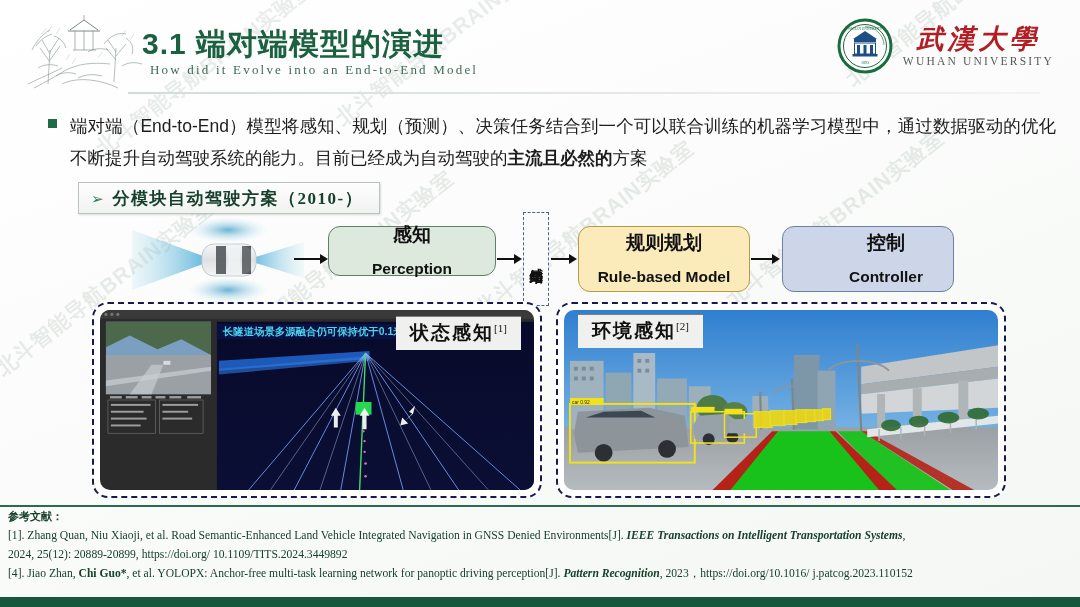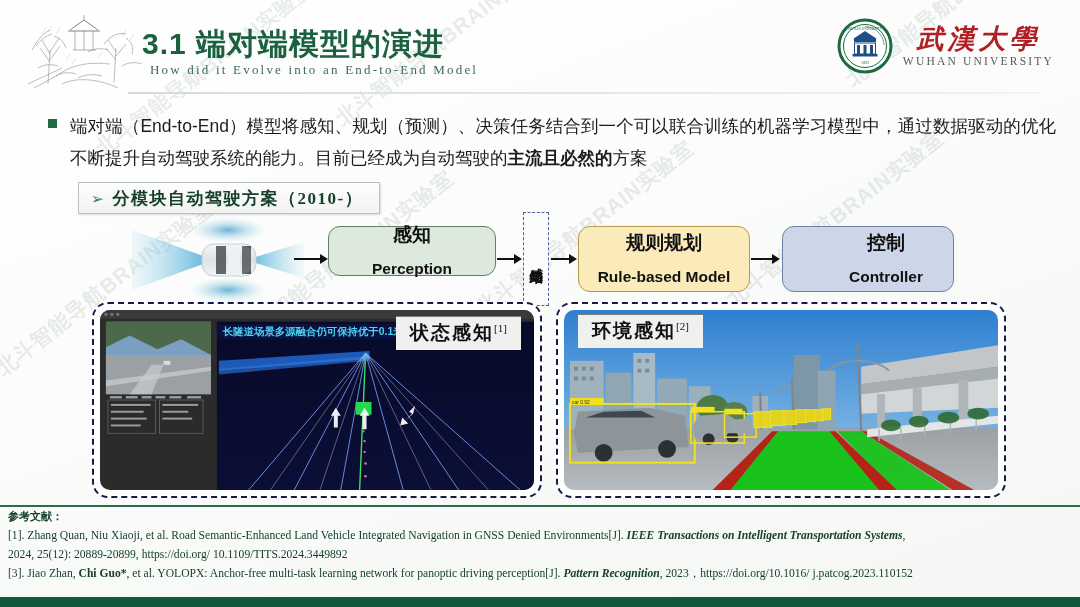--- a/index.html
+++ b/index.html
@@ -618,17 +618,17 @@
       </svg>
       <div class="panel-tag tag-right"><span>环境感知</span><sup>[2]</sup></div>
     </div>
   </div>
 
   <div class="ref-divider"></div>
   <div class="ref-block">
     <div class="ref-head">参考文献：</div>
     <div class="ref-item"><span>[1]. Zhang Quan, Niu Xiaoji, et al. Road Semantic-Enhanced Land Vehicle Integrated Navigation in GNSS Denied Environments[J]. </span><i>IEEE Transactions on Intelligent Transportation Systems</i><span>,</span></div>
     <div class="ref-item">2024, 25(12): 20889-20899, https://doi.org/ 10.1109/TITS.2024.3449892</div>
-    <div class="ref-item"><span>[3]. Jiao Zhan, </span><b>Chi Guo*</b><span>, et al. YOLOPX: Anchor-free multi-task learning network for panoptic driving perception[J].  </span><i>Pattern Recognition</i><span>, 2023，https://doi.org/10.1016/ j.patcog.2023.110152</span></div>
+    <div class="ref-item"><span>[4]. Jiao Zhan, </span><b>Chi Guo*</b><span>, et al. YOLOPX: Anchor-free multi-task learning network for panoptic driving perception[J].  </span><i>Pattern Recognition</i><span>, 2023，https://doi.org/10.1016/ j.patcog.2023.110152</span></div>
   </div>
 
   <div class="bottom-bar"></div>
 </div>
 
 </body></html>

